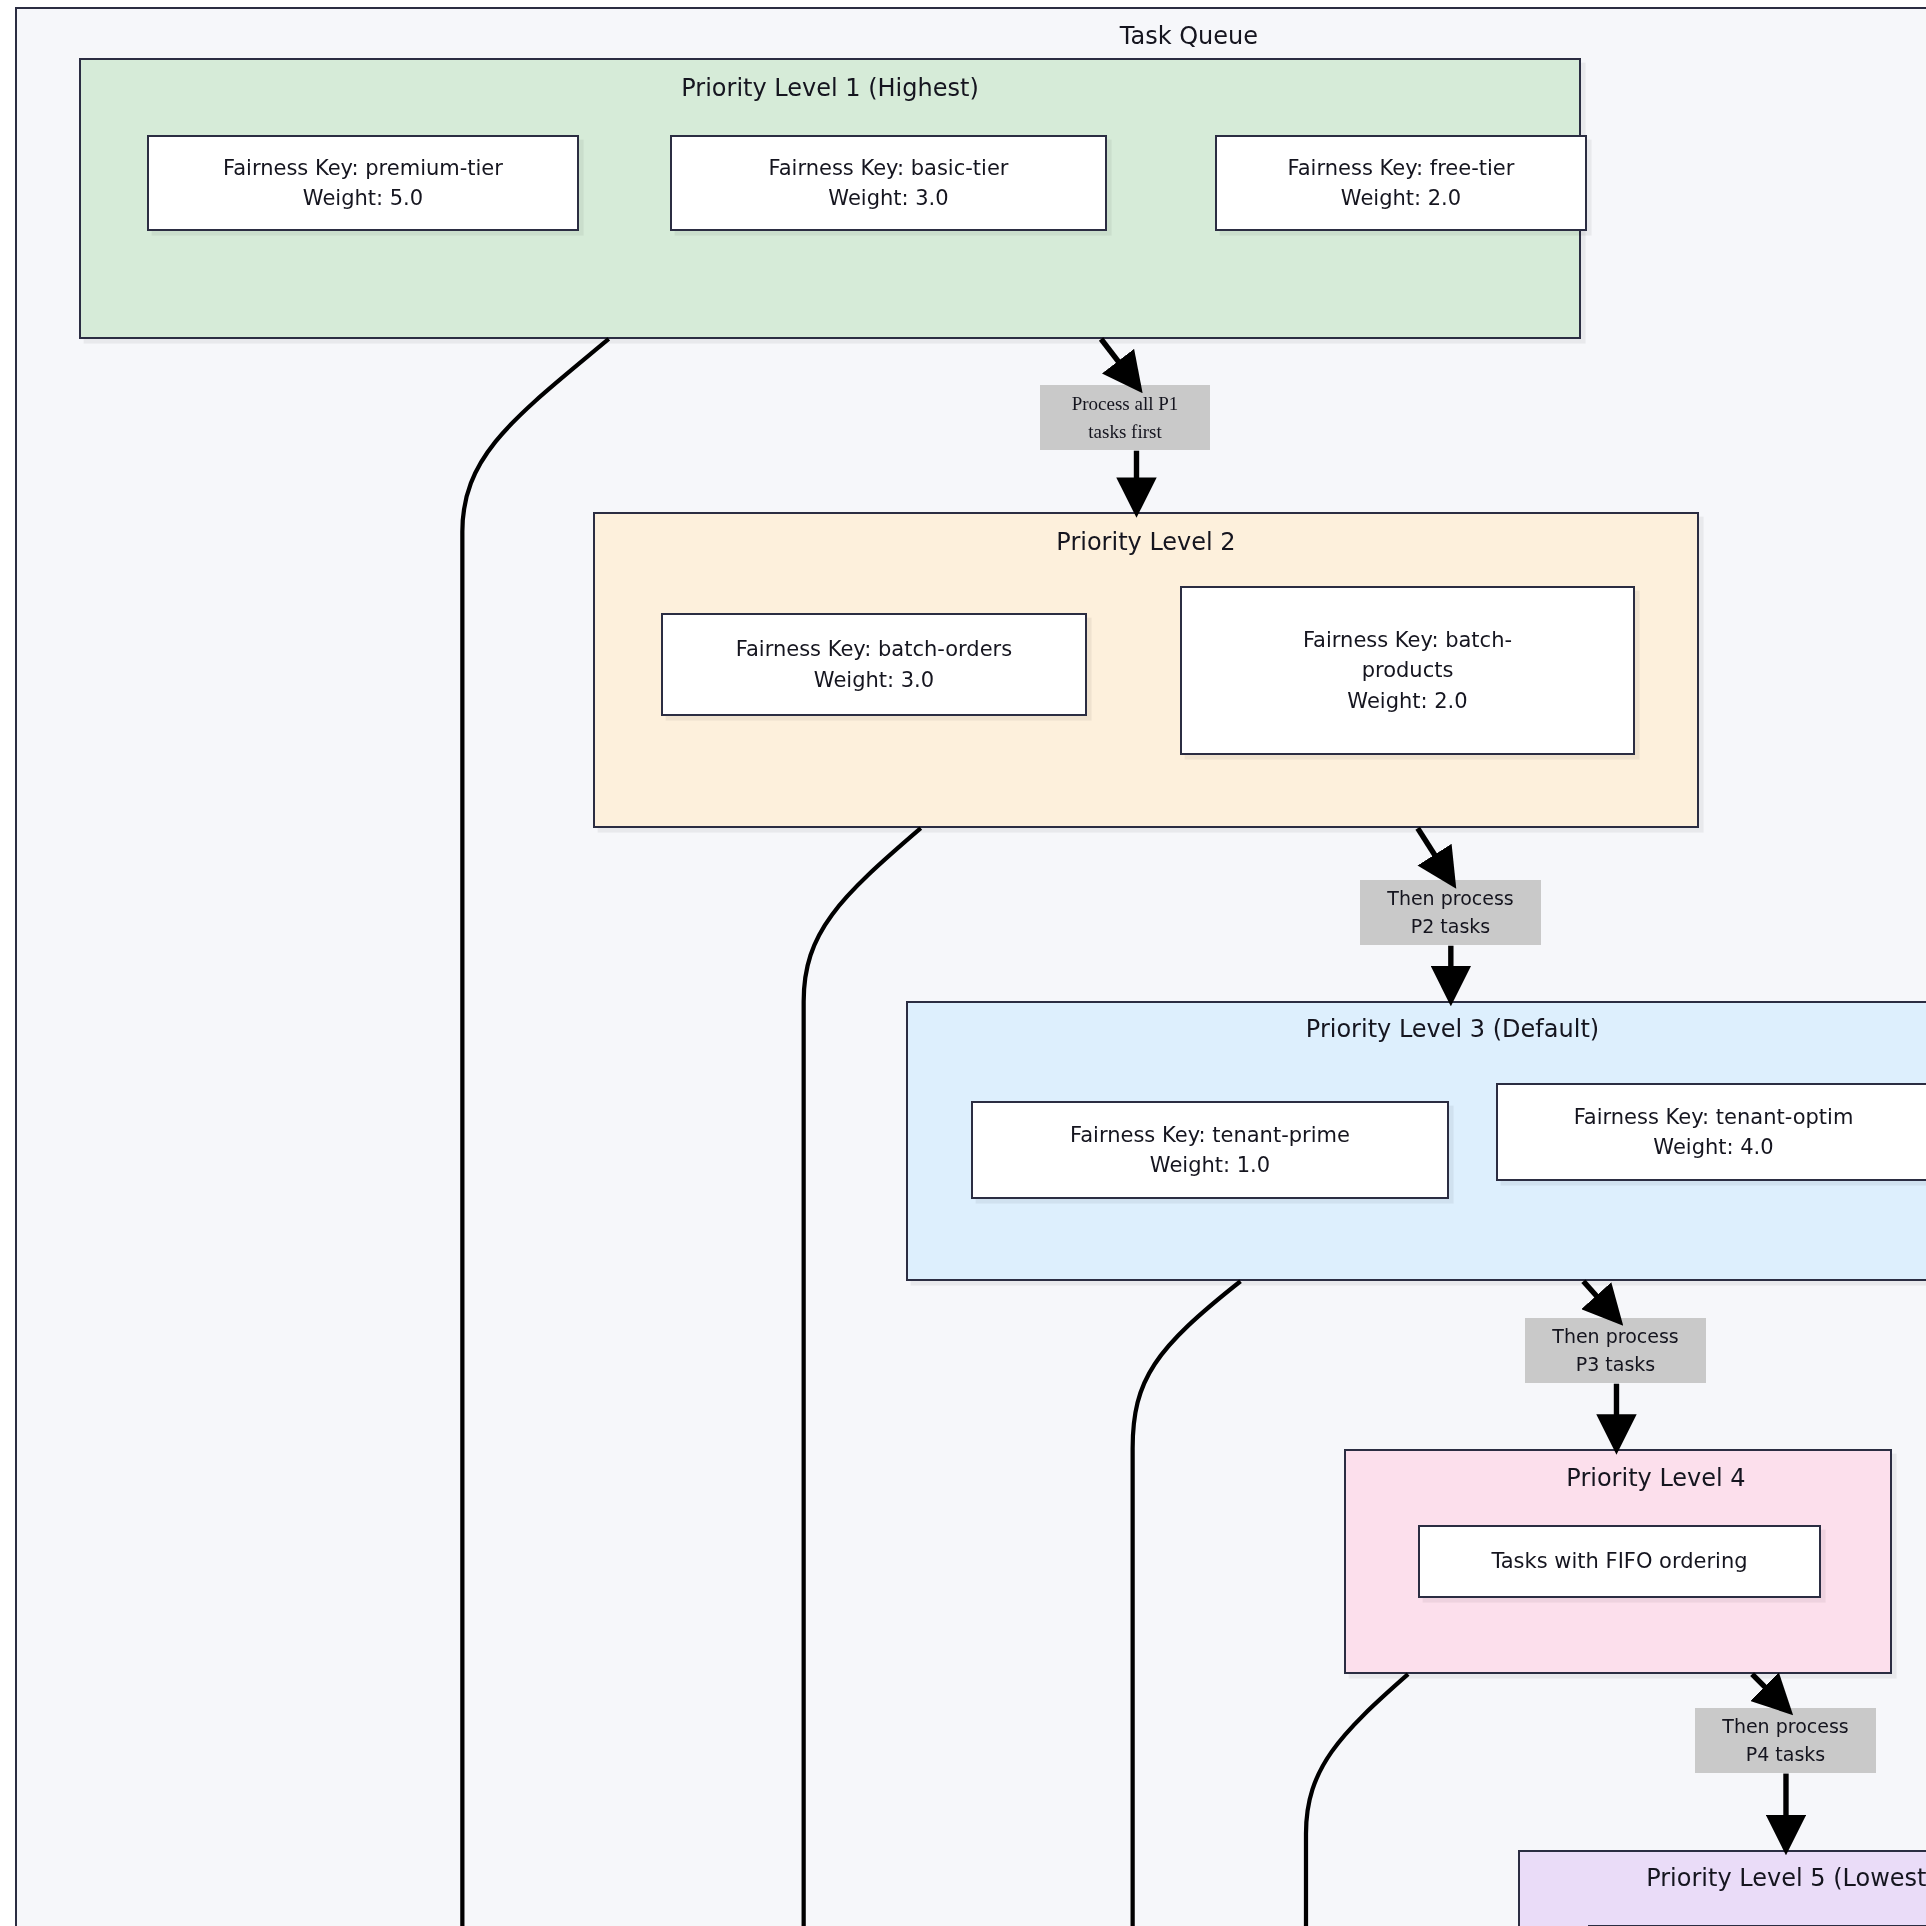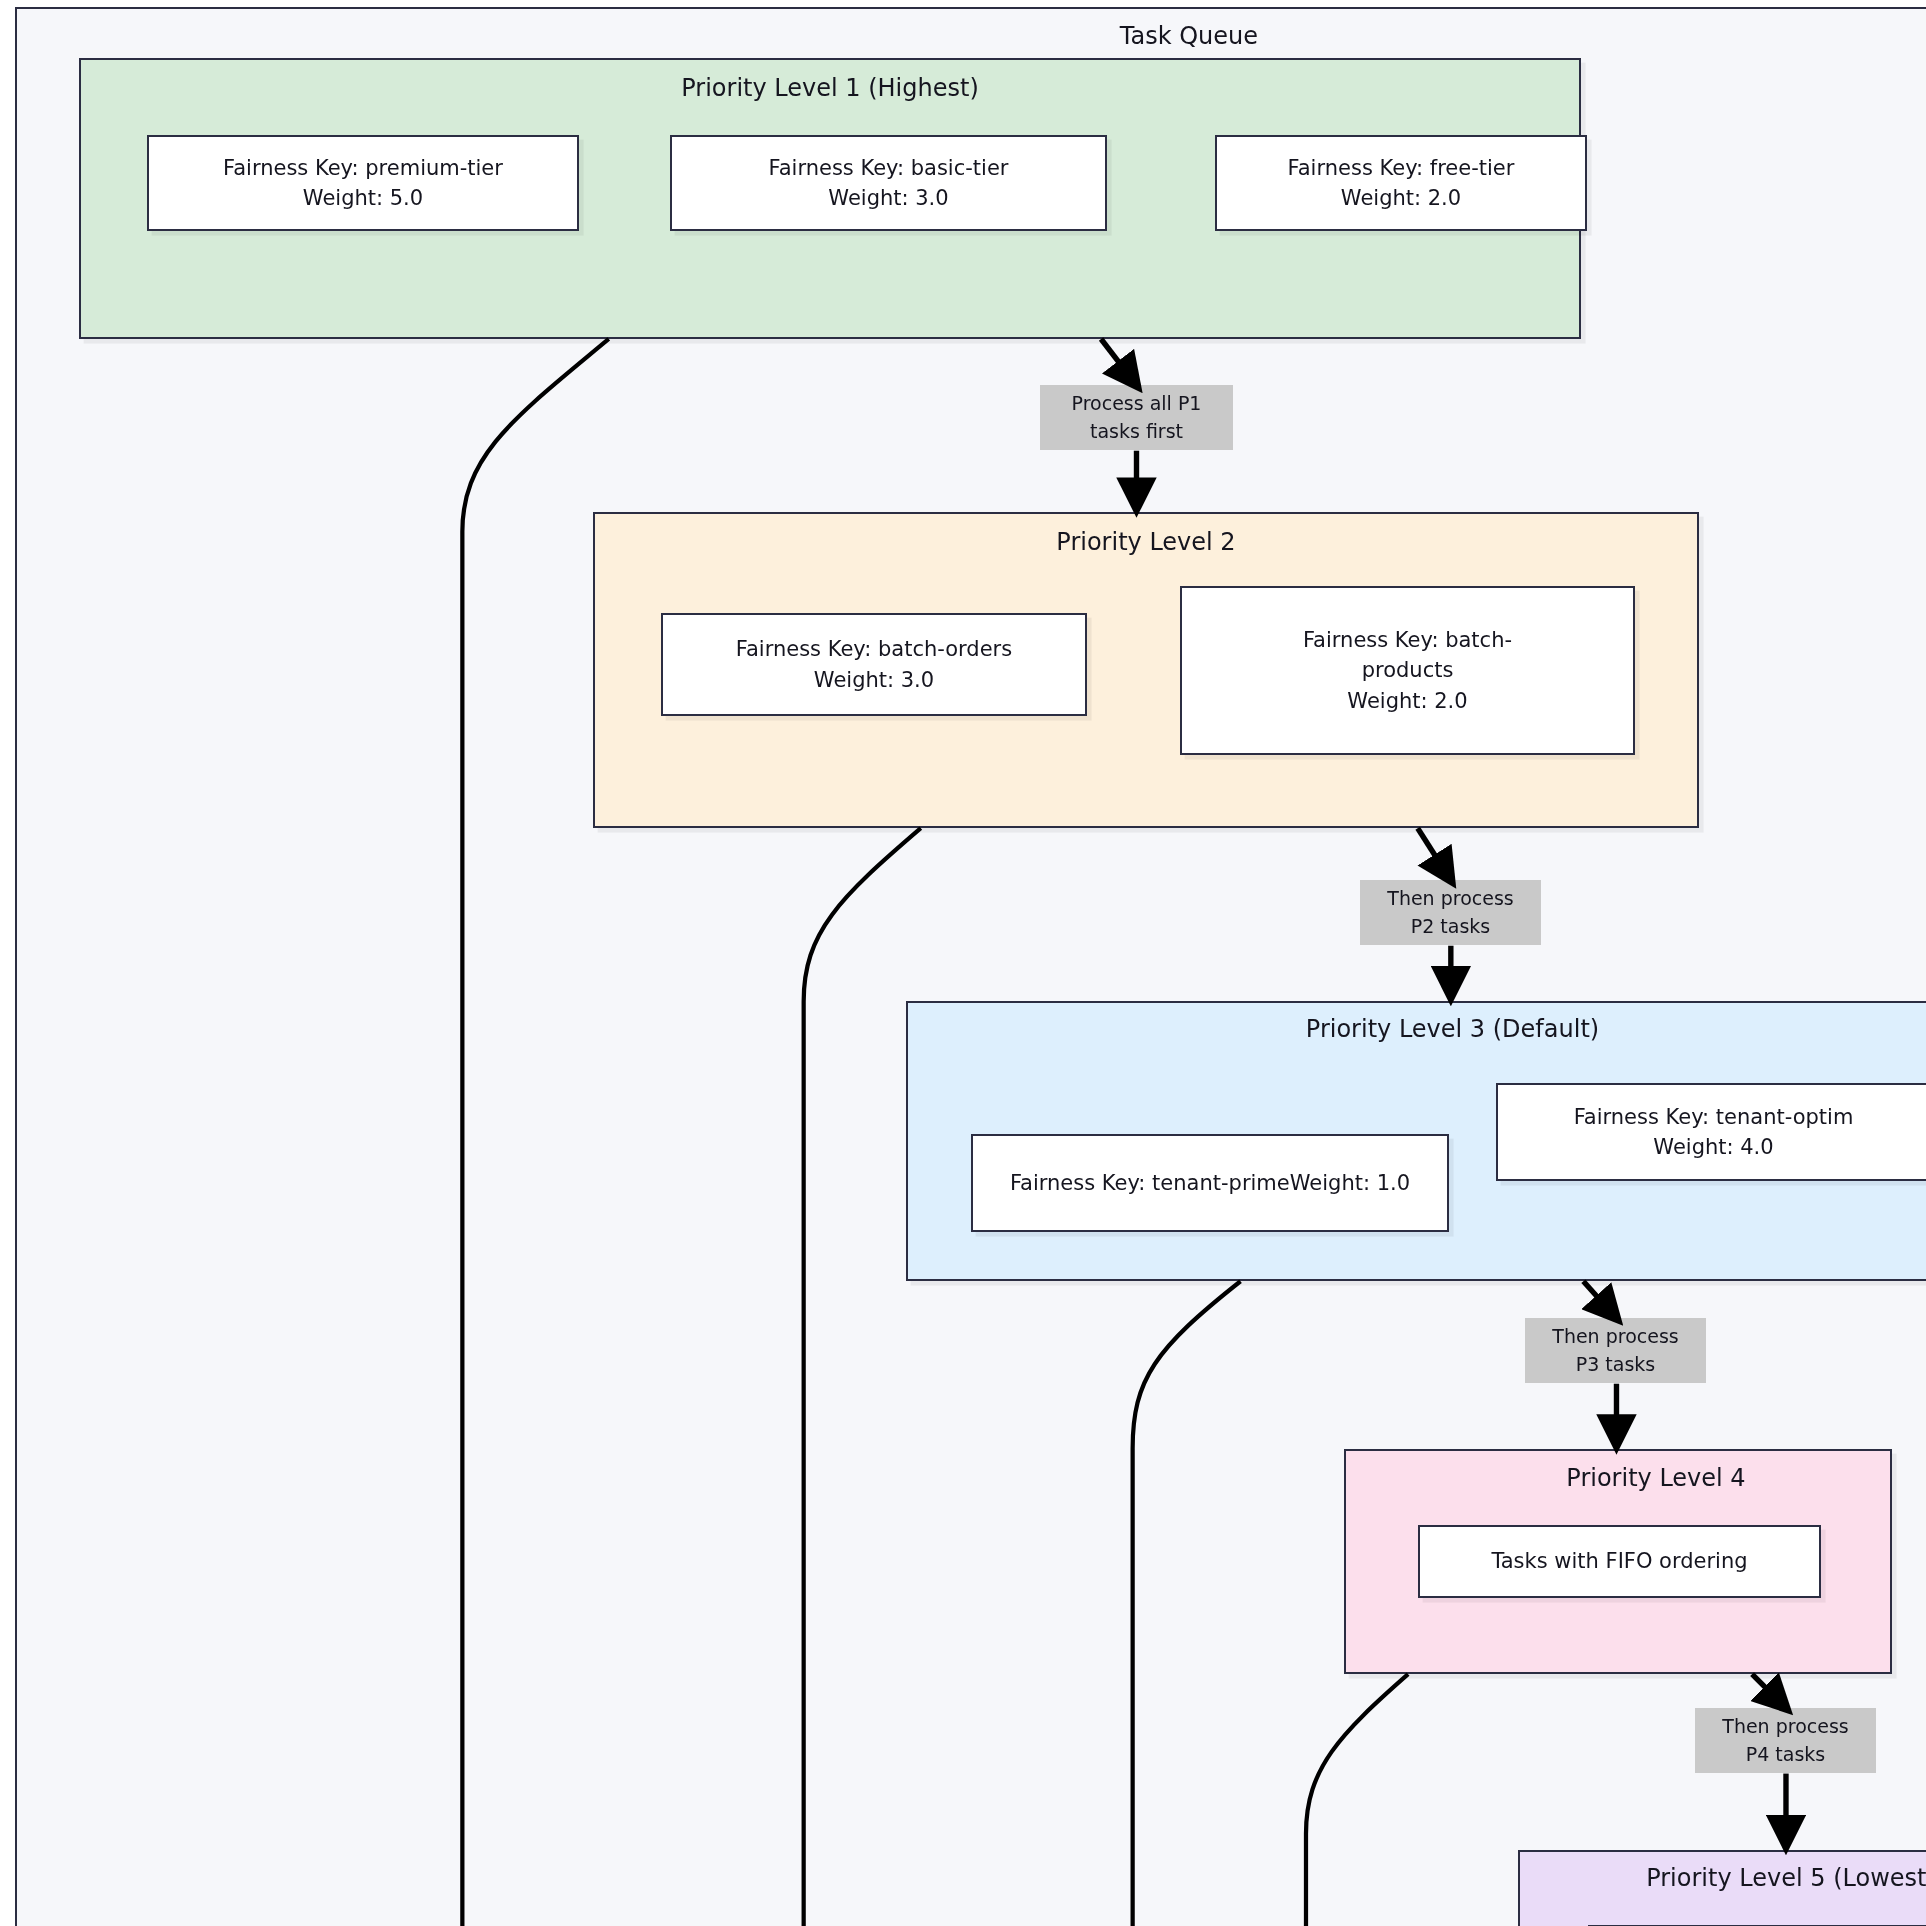--- a/index.html
+++ b/index.html
@@ -71,21 +71,21 @@
   <div class="node" style="left:670px;top:135px;width:437px;height:96px;flex-direction:column;">
     <span>Fairness Key: basic-tier</span>
     <span>Weight: 3.0</span>
   </div>
 
   <div class="node" style="left:1215px;top:135px;width:372px;height:96px;flex-direction:column;">
     <span>Fairness Key: free-tier</span>
     <span>Weight: 2.0</span>
   </div>
 
-  <div class="edge-label" style="left:1040px;top:385px;width:193px;height:65px;flex-direction:column;">Process all P1
+  <div class="edge-label" style="left:1040px;top:385px;width:170px;height:65px;flex-direction:column;font-family:Liberation Serif, serif;">Process all P1
 tasks first</div>
 
   <div class="box cluster c-p2" style="left:593px;top:512px;width:1106px;height:316px;"></div>
   <div class="cluster-title" style="left:593px;top:530px;width:1106px;">Priority Level 2</div>
 
   <div class="node" style="left:661px;top:613px;width:426px;height:103px;flex-direction:column;">
     <span>Fairness Key: batch-orders</span>
     <span>Weight: 3.0</span>
   </div>
 
@@ -94,21 +94,21 @@
     <span>products</span>
     <span>Weight: 2.0</span>
   </div>
 
   <div class="edge-label" style="left:1360px;top:880px;width:181px;height:65px;flex-direction:column;">Then process
 P2 tasks</div>
 
   <div class="box cluster c-p3" style="left:906px;top:1001px;width:1093px;height:280px;"></div>
   <div class="cluster-title" style="left:906px;top:1017px;width:1093px;">Priority Level 3 (Default)</div>
 
-  <div class="node" style="left:971px;top:1134px;width:478px;height:98px;flex-direction:row;">
+  <div class="node" style="left:971px;top:1101px;width:478px;height:98px;flex-direction:column;">
     <span>Fairness Key: tenant-prime</span>
     <span>Weight: 1.0</span>
   </div>
 
   <div class="node" style="left:1496px;top:1083px;width:435px;height:98px;flex-direction:column;">
     <span>Fairness Key: tenant-optim</span>
     <span>Weight: 4.0</span>
   </div>
 
   <div class="edge-label" style="left:1525px;top:1318px;width:181px;height:65px;flex-direction:column;">Then process

